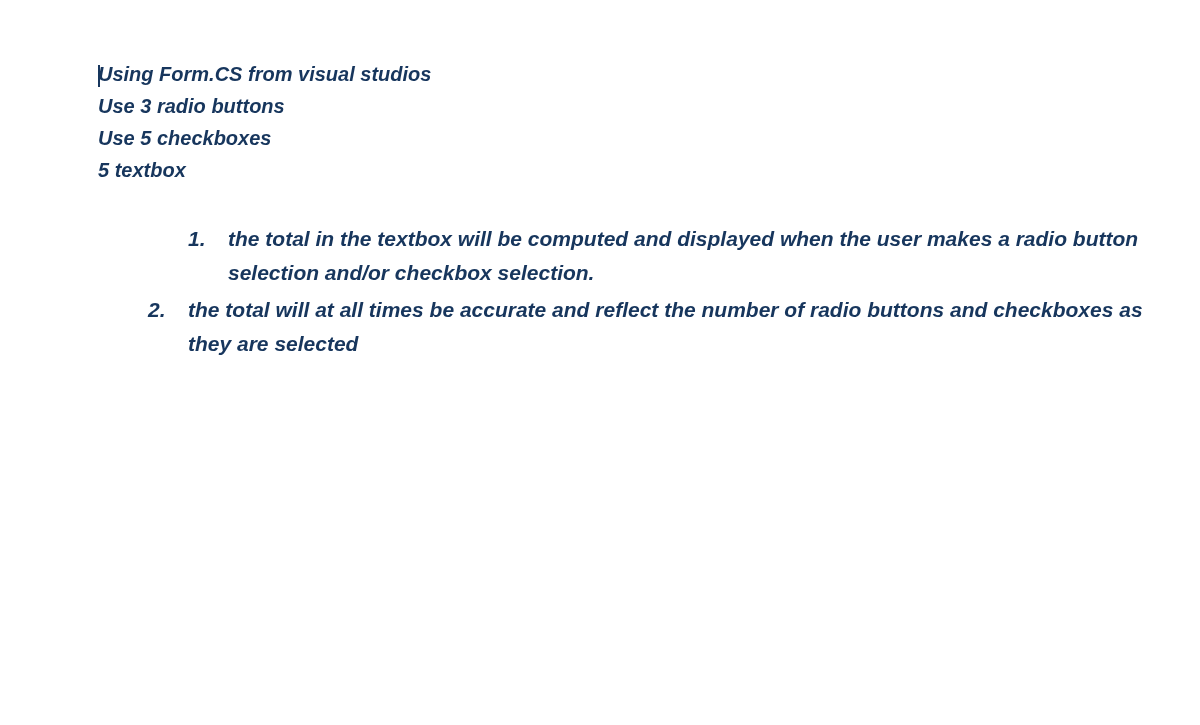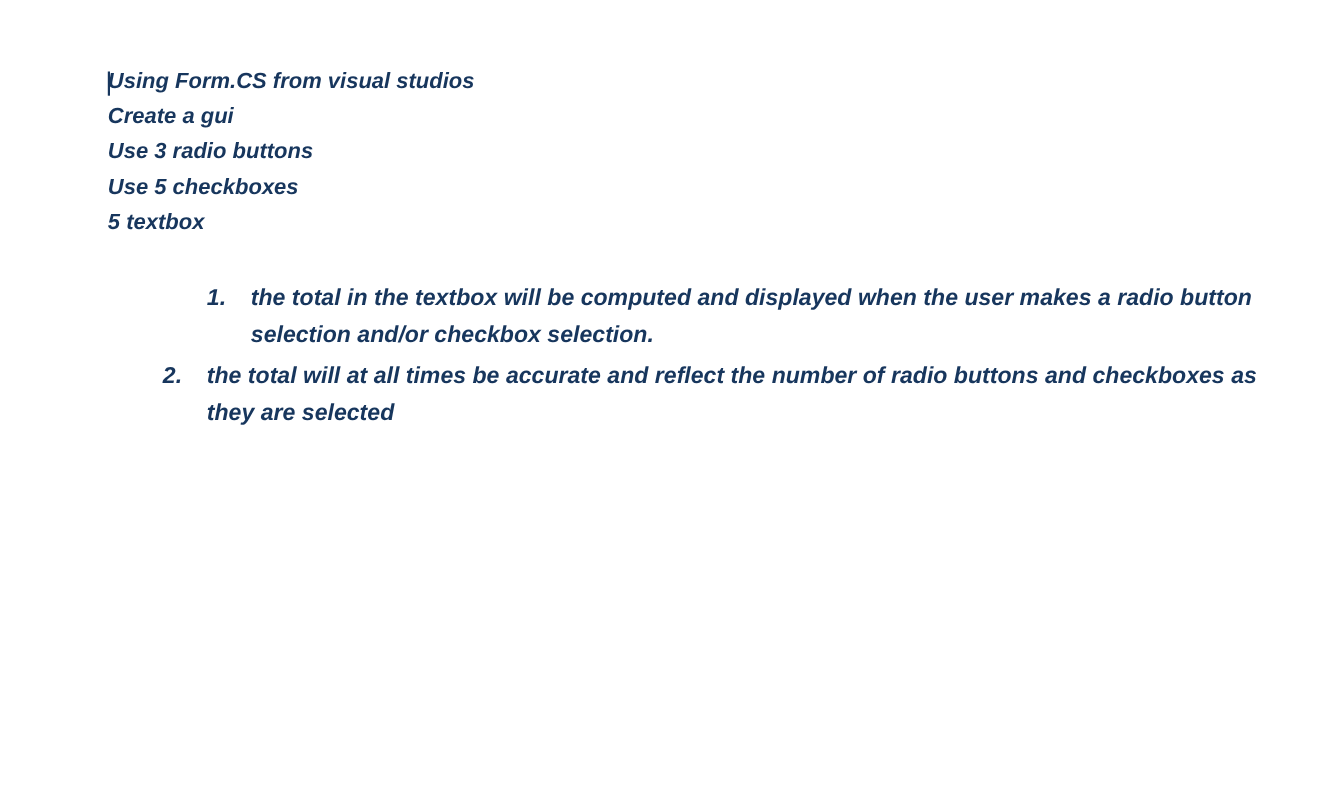--- a/index.html
+++ b/index.html
@@ -67,21 +67,20 @@
     ol li:nth-child(2) {
       margin-left: -40px;
       padding-left: 40px;
     }
   </style>
 </head>
 <body>
 
 <div class="intro">
   <p><span class="cursor"></span><span>Using Form.CS from visual studios</span></p>
-  <p>Create a gui</p>
   <p>Use 3 radio buttons</p>
   <p>Use 5 checkboxes</p>
   <p>5 textbox</p>
 </div>
 
 <div class="list-wrap">
   <ol>
     <li>the total in the textbox will be computed and displayed when the user makes a radio button selection and/or checkbox selection.</li>
     <li>the total will at all times be accurate and reflect the number of radio buttons and checkboxes as they are selected</li>
   </ol>

